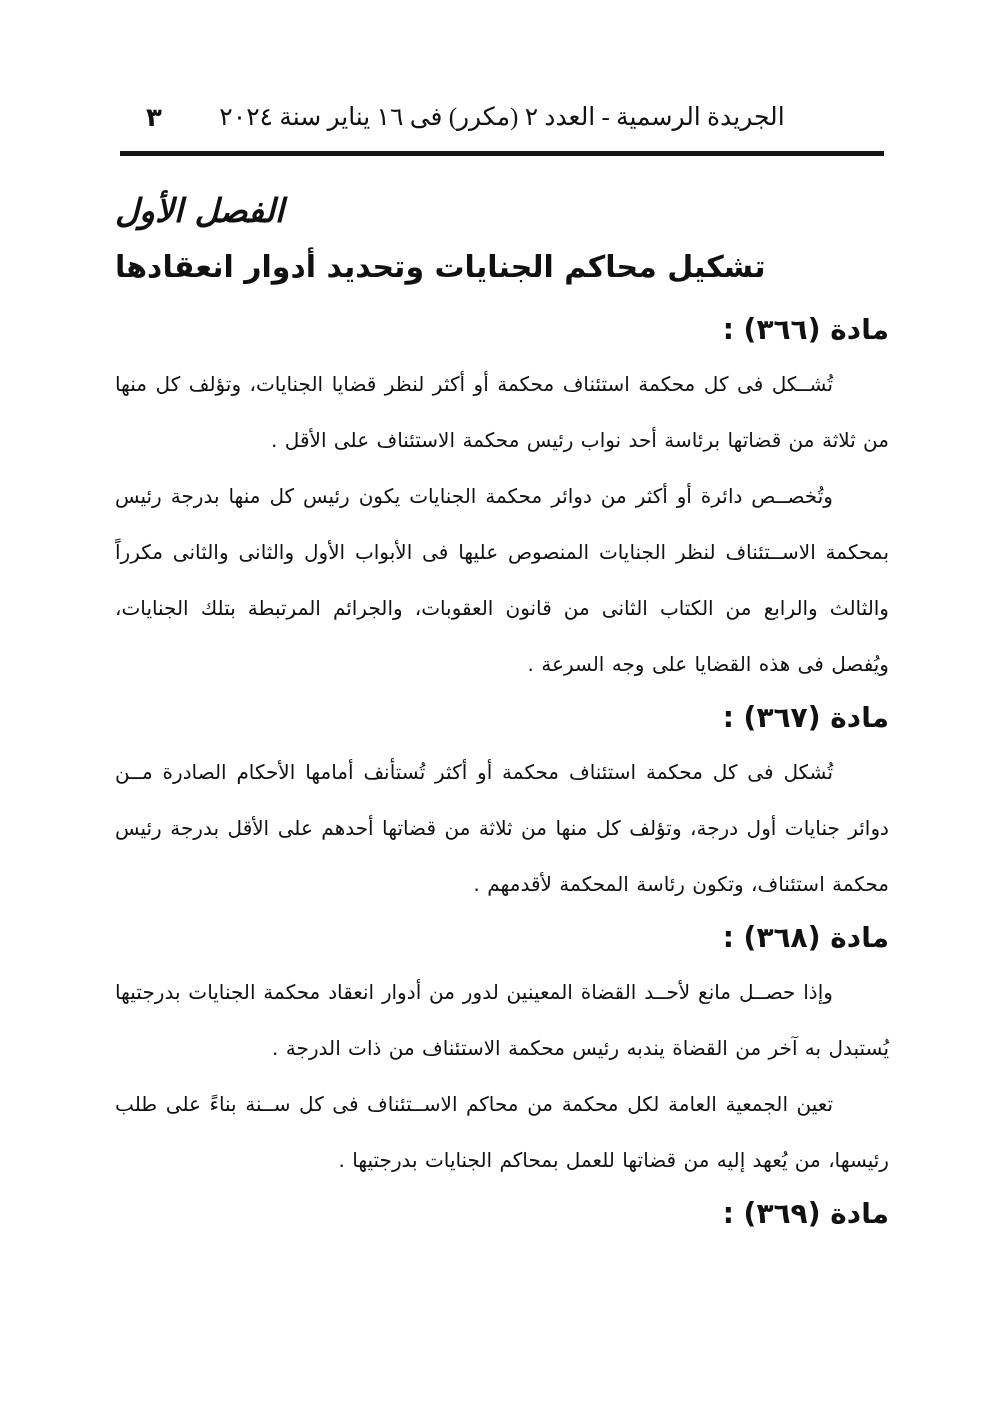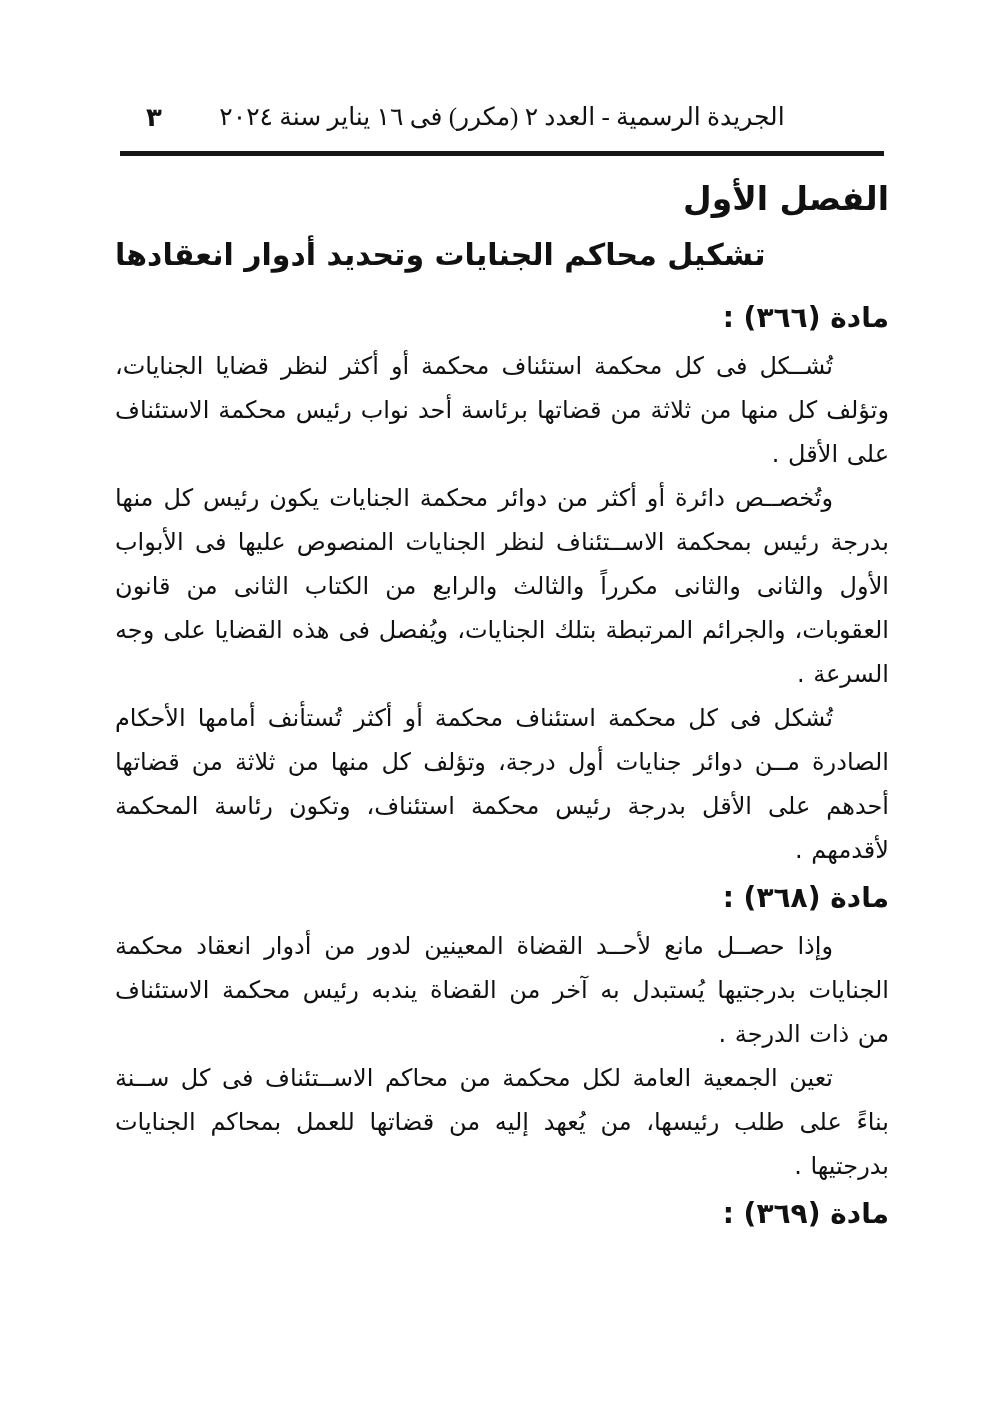--- a/index.html
+++ b/index.html
@@ -65,46 +65,47 @@
 
   
   .content {
     position: absolute;
     top: 172px;
     left: 115px;
     right: 115px;
   }
 
   .chapter-title {
-    text-align: right;
+    text-align: left;
     font-size: 33px;
     font-weight: bold;
     line-height: 46px;
-    margin-top: 4px;
+    margin-top: 16px;
+    font-style: italic;
   }
 
   .chapter-subtitle {
     text-align: left;
     font-size: 30px;
     font-weight: bold;
     line-height: 46px;
     margin-top: 10px;
     margin-bottom: 14px;
   }
 
   .article-heading {
     font-size: 28px;
     font-weight: bold;
     line-height: 52px;
     text-align: right;
   }
 
   .article-paragraph {
-    font-size: 24px;
-    line-height: 44px;
+    font-size: 20px;
+    line-height: 56px;
     text-align: justify;
     text-indent: 56px;   
     word-spacing: 1px;
   }
 </style>
 </head>
 <body>
 
 <div class="page">
 
@@ -121,20 +122,21 @@
 
     <h2 class="chapter-subtitle">تشكيل محاكم الجنايات وتحديد أدوار انعقادها</h2>
 
     <section>
       <h3 class="article-heading">مادة (٣٦٦) :</h3>
       <p class="article-paragraph">تُشــكل فى كل محكمة استئناف محكمة أو أكثر لنظر قضايا الجنايات، وتؤلف كل منها من ثلاثة من قضاتها برئاسة أحد نواب رئيس محكمة الاستئناف على الأقل .</p>
       <p class="article-paragraph">وتُخصــص دائرة أو أكثر من دوائر محكمة الجنايات يكون رئيس كل منها بدرجة رئيس بمحكمة الاســتئناف لنظر الجنايات المنصوص عليها فى الأبواب الأول والثانى والثانى مكرراً والثالث والرابع من الكتاب الثانى من قانون العقوبات، والجرائم المرتبطة بتلك الجنايات، ويُفصل فى هذه القضايا على وجه السرعة .</p>
     </section>
 
     <section>
+      <h3 class="article-heading">مادة (٣٦٧) :</h3>
       <p class="article-paragraph">تُشكل فى كل محكمة استئناف محكمة أو أكثر تُستأنف أمامها الأحكام الصادرة مــن دوائر جنايات أول درجة، وتؤلف كل منها من ثلاثة من قضاتها أحدهم على الأقل بدرجة رئيس محكمة استئناف، وتكون رئاسة المحكمة لأقدمهم .</p>
     </section>
 
     <section>
       <h3 class="article-heading">مادة (٣٦٨) :</h3>
       <p class="article-paragraph">وإذا حصــل مانع لأحــد القضاة المعينين لدور من أدوار انعقاد محكمة الجنايات بدرجتيها يُستبدل به آخر من القضاة يندبه رئيس محكمة الاستئناف من ذات الدرجة .</p>
       <p class="article-paragraph">تعين الجمعية العامة لكل محكمة من محاكم الاســتئناف فى كل ســنة بناءً على طلب رئيسها، من يُعهد إليه من قضاتها للعمل بمحاكم الجنايات بدرجتيها .</p>
     </section>
 
     <section>

